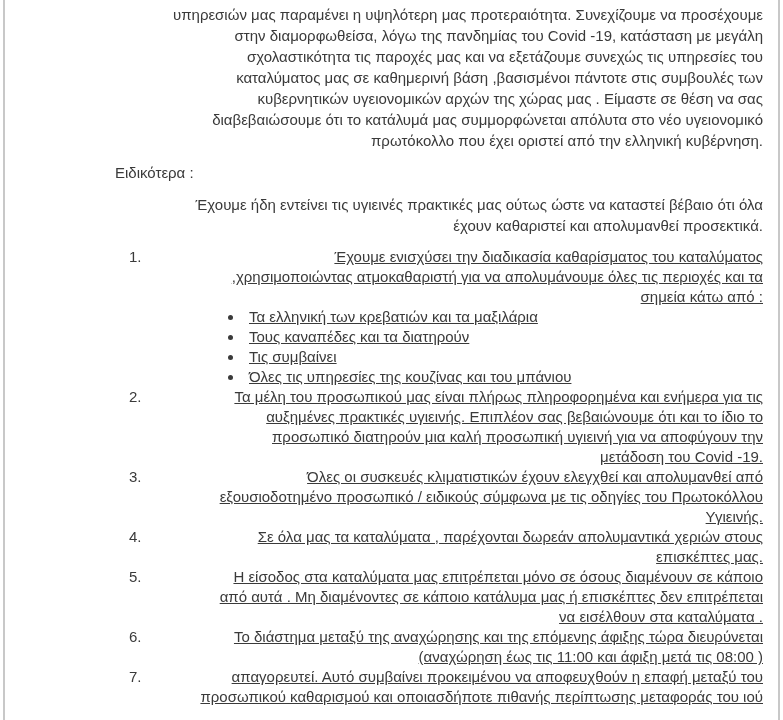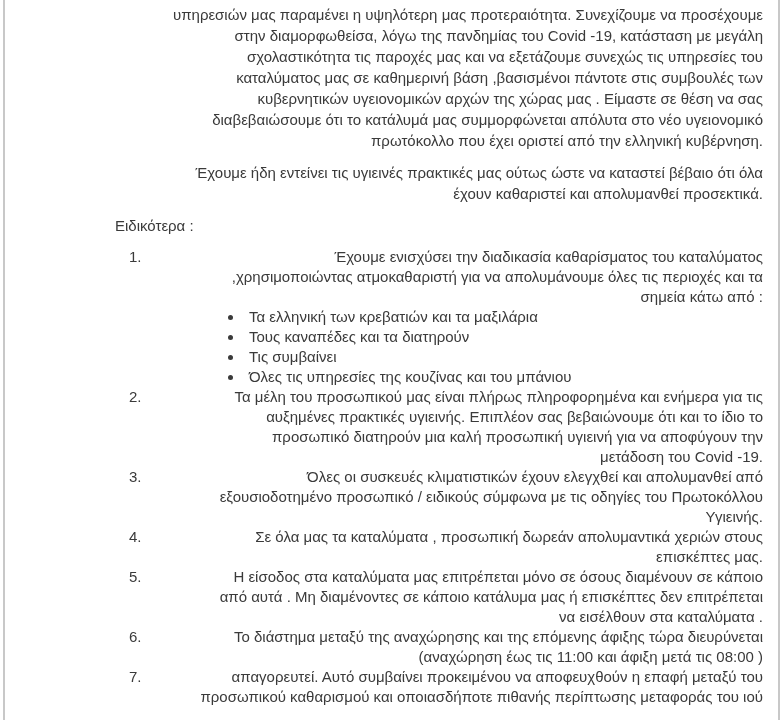--- a/index.html
+++ b/index.html
@@ -43,21 +43,21 @@
   }
   .numlist > li {
     display: flex;
     align-items: flex-start;
     padding-left: 14px;
   }
   .num {
     flex: 0 0 19px;
     width: 19px;
   }
-  .itembody { flex: 1; min-width: 0; }
+  .itembody { flex: 1; min-width: 0; text-decoration: underline; }
 
   .bullets {
     list-style: disc;
     margin: 0;
     padding-left: 96px;
   }
   .bullets > li { padding-left: 5px; }
 
   .underlined {
     text-decoration: underline;
@@ -75,24 +75,24 @@
   <div class="content">
 
     <p class="para lines">υπηρεσιών μας παραμένει η υψηλότερη μας προτεραιότητα. Συνεχίζουμε να προσέχουμε
 στην διαμορφωθείσα, λόγω της πανδημίας του Covid -19, κατάσταση με μεγάλη
 σχολαστικότητα τις παροχές μας και να εξετάζουμε συνεχώς τις υπηρεσίες του
 καταλύματος μας σε καθημερινή βάση ,βασισμένοι πάντοτε στις συμβουλές των
 κυβερνητικών υγειονομικών αρχών της χώρας μας . Είμαστε σε θέση να σας
 διαβεβαιώσουμε ότι το κατάλυμά μας συμμορφώνεται απόλυτα στο νέο υγειονομικό
 πρωτόκολλο που έχει οριστεί από την ελληνική κυβέρνηση.</p>
 
+    <p class="para">Ειδικότερα :</p>
+
     <p class="para lines">Έχουμε ήδη εντείνει τις υγιεινές πρακτικές μας ούτως ώστε να καταστεί βέβαιο ότι όλα
 έχουν καθαριστεί και απολυμανθεί προσεκτικά.</p>
-
-    <p class="para">Ειδικότερα :</p>
 
     <ol class="numlist">
 
       <li>
         <span class="num">1.</span>
         <div class="itembody">
           <div class="lines">Έχουμε ενισχύσει την διαδικασία καθαρίσματος του καταλύματος
 ,χρησιμοποιώντας ατμοκαθαριστή για να απολυμάνουμε όλες τις περιοχές και τα
 σημεία κάτω από :</div>
           <ul class="bullets">
@@ -114,21 +114,21 @@
 
       <li>
         <span class="num">3.</span>
         <div class="itembody lines">Όλες οι συσκευές κλιματιστικών έχουν ελεγχθεί και απολυμανθεί από
 εξουσιοδοτημένο προσωπικό / ειδικούς σύμφωνα με τις οδηγίες του Πρωτοκόλλου
 Υγιεινής.</div>
       </li>
 
       <li>
         <span class="num">4.</span>
-        <div class="itembody lines">Σε όλα μας τα καταλύματα , προσωπική δωρεάν απολυμαντικά χεριών στους
+        <div class="itembody lines">Σε όλα μας τα καταλύματα , παρέχονται δωρεάν απολυμαντικά χεριών στους
 επισκέπτες μας.</div>
       </li>
 
       <li>
         <span class="num">5.</span>
         <div class="itembody lines">Η είσοδος στα καταλύματα μας επιτρέπεται μόνο σε όσους διαμένουν σε κάποιο
 από αυτά . Μη διαμένοντες σε κάποιο κατάλυμα μας ή επισκέπτες δεν επιτρέπεται
 να εισέλθουν στα καταλύματα .</div>
       </li>
 

